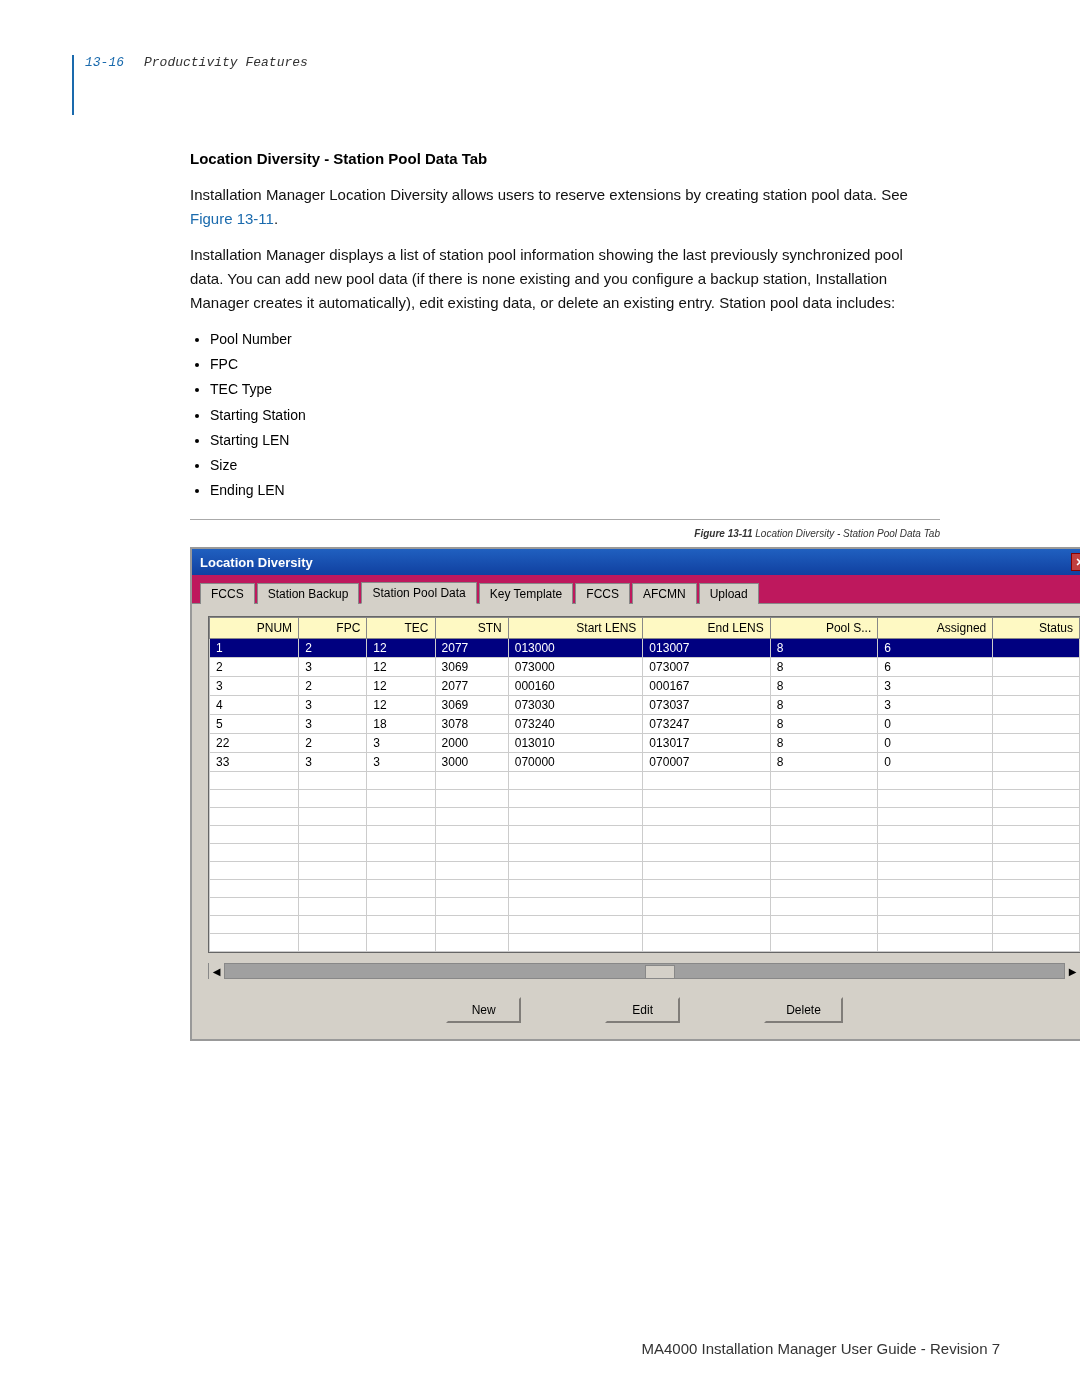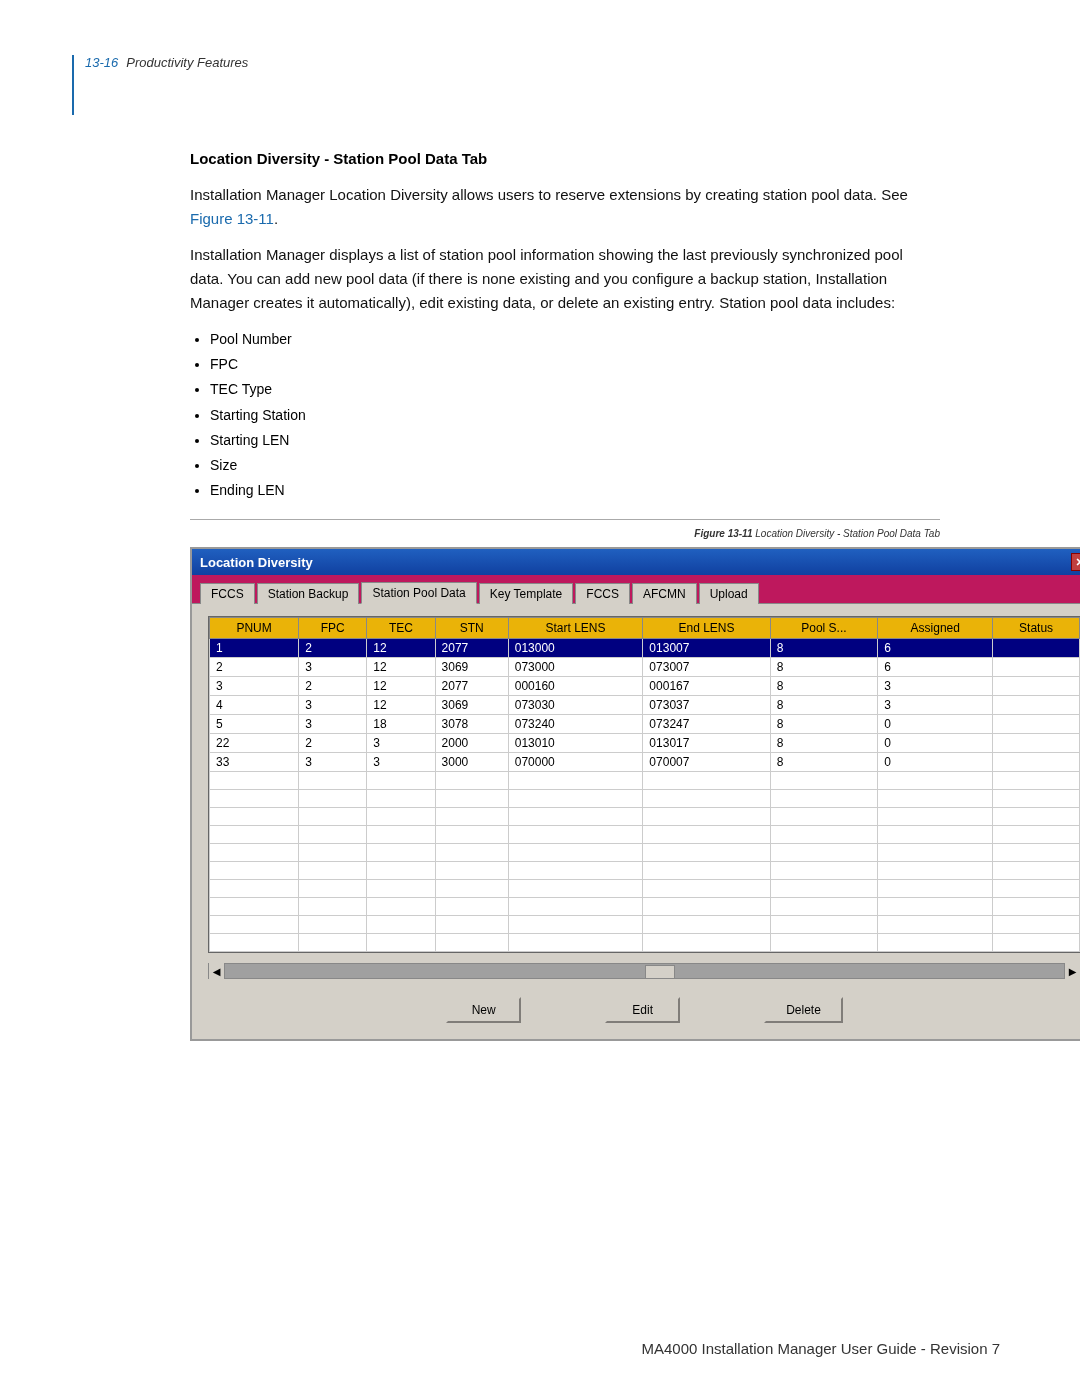--- a/index.html
+++ b/index.html
@@ -31,21 +31,22 @@
       background: #1a6aad;
     }
 
     
     .page-header {
       position: absolute;
       top: 55px;
       left: 85px;
       display: flex;
       align-items: center;
-      gap: 8px;
+      gap: 20px;
+      font-family: Liberation Mono, monospace;
     }
     .page-number {
       color: #1a6aad;
       font-size: 13px;
       font-style: italic;
     }
     .page-header-title {
       font-size: 13px;
       font-style: italic;
       color: #333;
@@ -184,24 +185,24 @@
       overflow: hidden;
     }
 
     .data-table {
       width: 100%;
       border-collapse: collapse;
       font-size: 12px;
     }
 
     .data-table th {
-      background: #eab308;
+      background: #fef9c3;
       border: 1px solid #888;
       padding: 3px 6px;
-      text-align: center;
+      text-align: right;
       font-weight: normal;
       font-size: 12px;
     }
 
     .data-table td {
       border: 1px solid #ccc;
       padding: 2px 6px;
       font-size: 12px;
       height: 18px;
     }

